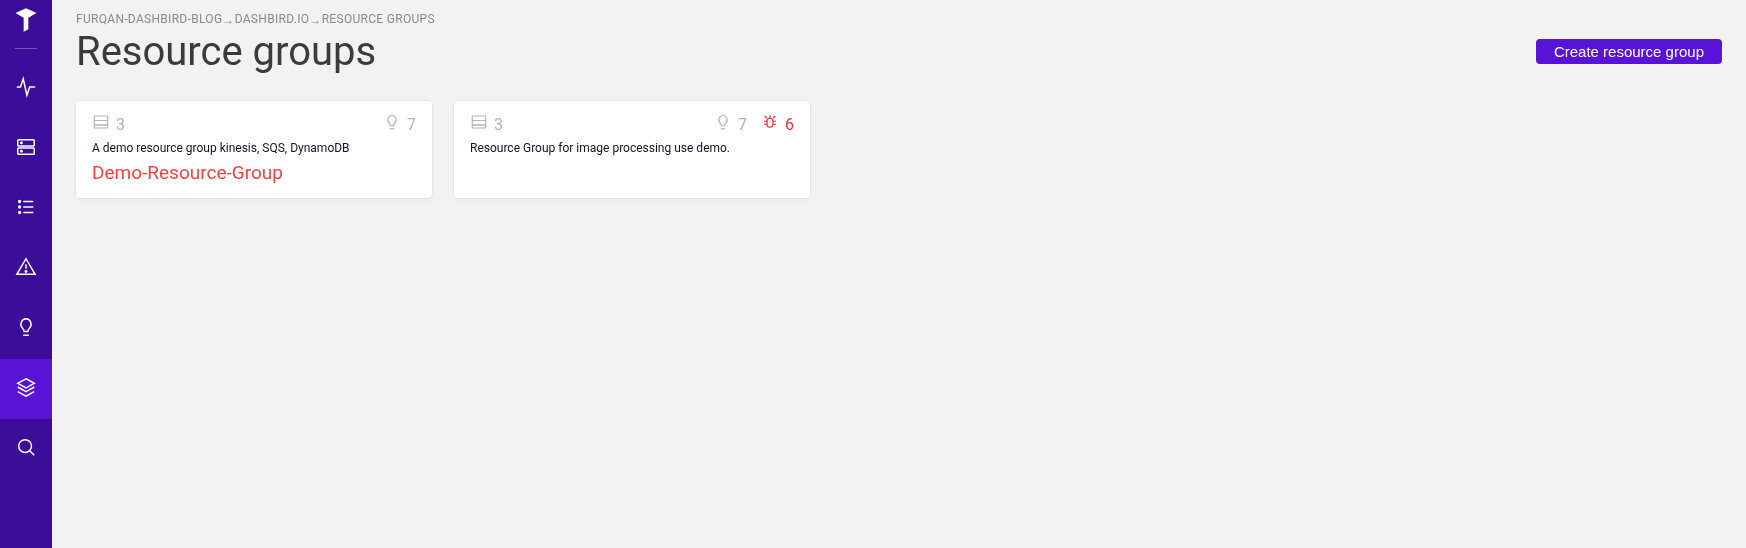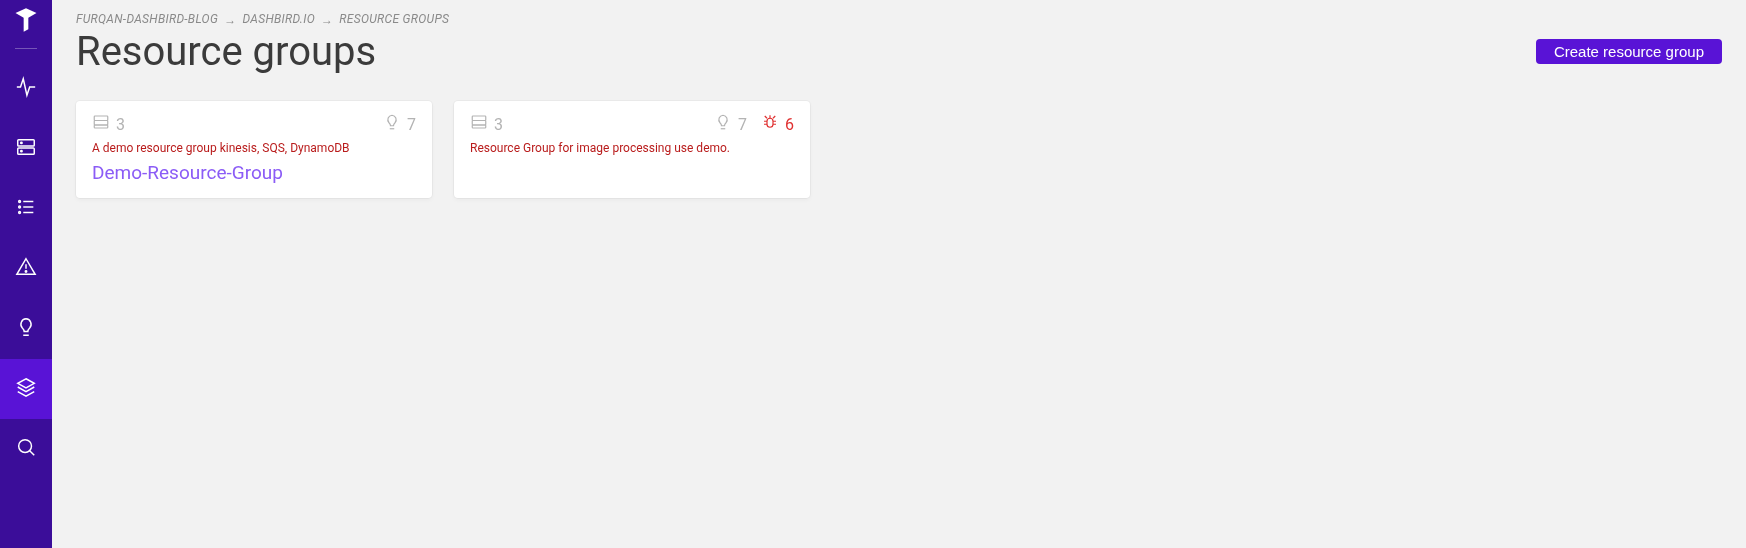--- a/index.html
+++ b/index.html
@@ -48,25 +48,23 @@
 
     
     .main {
       flex: 1;
       padding: 12px 24px 24px 24px;
       position: relative;
     }
     .breadcrumbs {
       display: flex;
       align-items: flex-end;
-      gap: 6px;
       font-size: 12px;
       letter-spacing: 0.3px;
       color: #8a8a8a;
-      font-style: italic;
     }
     .breadcrumbs .crumb { text-transform: uppercase; }
     .breadcrumbs .sep {
       color: #8a8a8a;
       font-size: 12px;
       position: relative;
       top: 1px;
     }
     .header-row {
       display: flex;
@@ -117,26 +115,26 @@
       gap: 6px;
       color: #b3b3b3;
       font-size: 16px;
     }
     .stat svg { width: 18px; height: 18px; stroke: #b3b3b3; fill: none; stroke-width: 1.6; }
     .stat.alert { color: #e03131; }
     .stat.alert svg { stroke: #e03131; }
     .right-stats { display: flex; align-items: center; gap: 14px; }
     .card-desc {
       font-size: 12px;
-      color: #b91c1c;
+      color: #0f172a;
       line-height: 1.2;
     }
     .card-name {
       font-size: 19px;
-      color: #8b5cf6;
+      color: #ef4444;
       font-weight: 400;
     }
   </style>
 </head>
 <body>
 
 <div class="app">
 
   <nav class="sidebar">
     <div class="logo-wrap">

